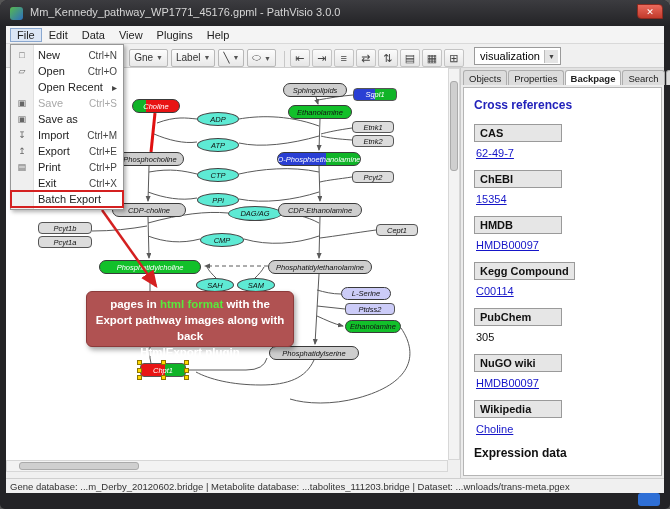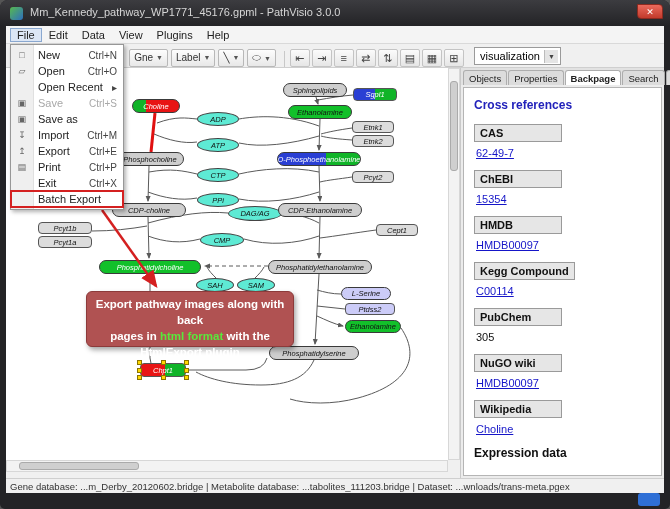--- a/index.html
+++ b/index.html
@@ -346,24 +346,24 @@
           <span class="fm-shortcut">Ctrl+X</span>
         </div>
         <div class="fm-item highlighted">
           <span class="fm-icon"></span>
           <span class="fm-label">Batch Export</span>
           <span class="fm-shortcut"></span>
         </div>
       </div>
 
     <div class="callout">
-      <div><span>Export pathway images along with back</span></div>
       <div>
         <span>pages in </span><span class="hl">html format</span><span> with the</span>
       </div>
+      <div><span>Export pathway images along with back</span></div>
       <div><span>HtmlExport plugin</span></div>
     </div>
 
     <svg class="arrow-overlay" width="658" height="467" viewBox="0 0 658 467">
       <defs>
         <marker id="redah" markerWidth="9" markerHeight="9" refX="6" refY="3" orient="auto">
           <path d="M0,0 L7,3 L0,6 z" fill="#d42020"></path>
         </marker>
       </defs>
       <line x1="96" y1="184" x2="150" y2="260" stroke="#d42020" stroke-width="2.5" marker-end="url(#redah)"></line>

